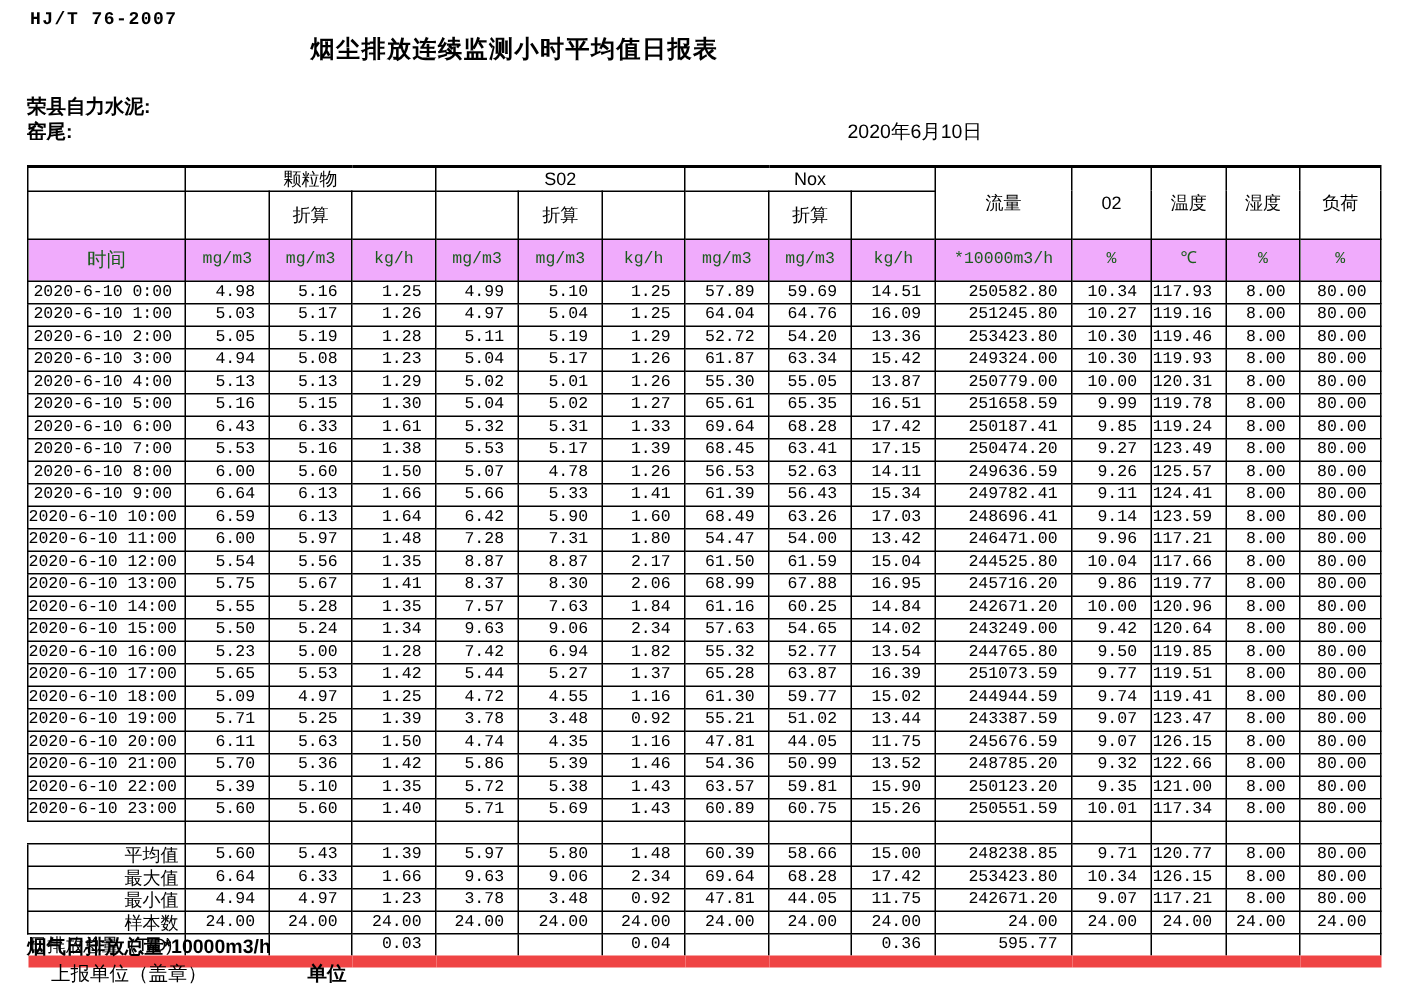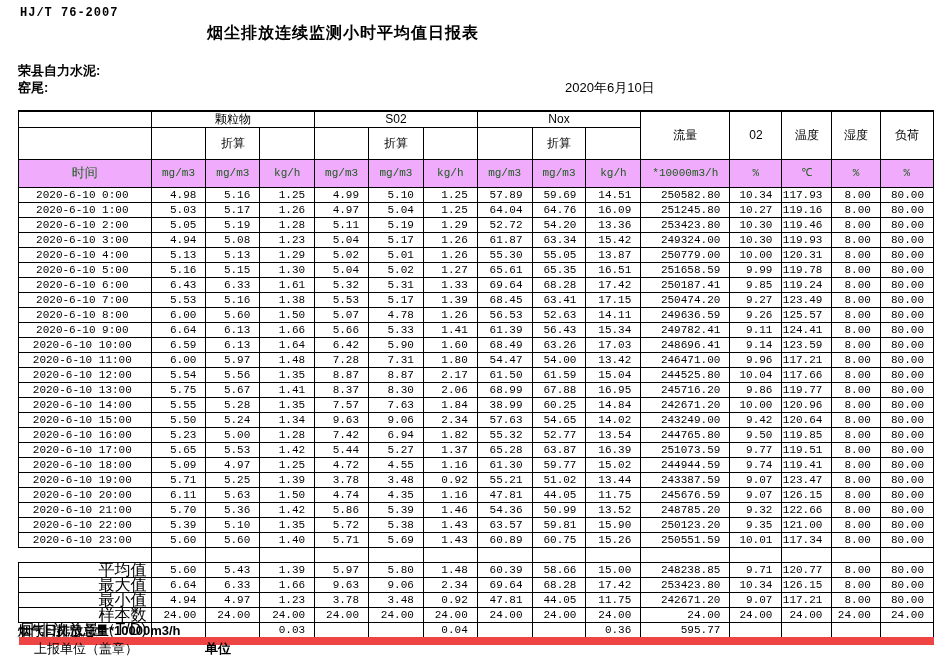--- a/index.html
+++ b/index.html
@@ -37,21 +37,21 @@
   thead td { text-align: center; font-family: "Liberation Sans", sans-serif; font-size: 12px; }
   thead tr.gr1 td { height: 16px; }
   thead tr.gr2 td { height: 32px; }
   thead tr.units td {
     background: #f0abfc; color: #1c5c1c; height: 28px;
     font-family: "Liberation Mono", "DejaVu Sans Mono", monospace; font-size: 11px;
   }
   thead tr.units td.time-head { font-family: "Liberation Sans", sans-serif; font-size: 13px; }
   .time-cell  { text-align: center; padding-right: 5px; }
   .num-cell   { text-align: right; padding-right: 9px; }
-  .sum-label  { text-align: right; padding-right: 4px; font-size: 16px;
+  .sum-label  { text-align: right; padding-right: 4px; font-size: 12px;
                 font-family: "Liberation Sans", sans-serif; }
   .total-label{ text-align: left; padding-left: 1px; border-left: none; }
   .blank-left { border-left: none; }
   tr.total-row td { border-bottom: 8px solid #ef4444; }
 
   .foot-flow { position: absolute; left: 18px; top: 622px; font-weight: bold; font-size: 13px; }
   .foot-report-unit { position: absolute; left: 18px; top: 640px; font-weight: normal; font-size: 13px; margin-left: 16px; }
   .foot-unit { position: absolute; left: 205px; top: 640px; font-weight: bold; font-size: 13px; }
 </style>
 </head>
@@ -363,21 +363,21 @@
         <td class="num-cell">80.00</td>
       </tr>
       <tr>
         <td class="time-cell">2020-6-10 14:00</td>
         <td class="num-cell">5.55</td>
         <td class="num-cell">5.28</td>
         <td class="num-cell">1.35</td>
         <td class="num-cell">7.57</td>
         <td class="num-cell">7.63</td>
         <td class="num-cell">1.84</td>
-        <td class="num-cell">38.99</td>
+        <td class="num-cell">61.16</td>
         <td class="num-cell">60.25</td>
         <td class="num-cell">14.84</td>
         <td class="num-cell">242671.20</td>
         <td class="num-cell">10.00</td>
         <td class="num-cell">120.96</td>
         <td class="num-cell">8.00</td>
         <td class="num-cell">80.00</td>
       </tr>
       <tr>
         <td class="time-cell">2020-6-10 15:00</td>

